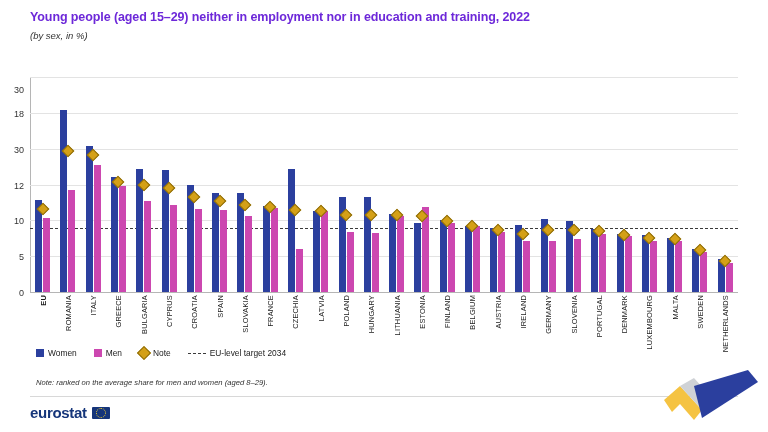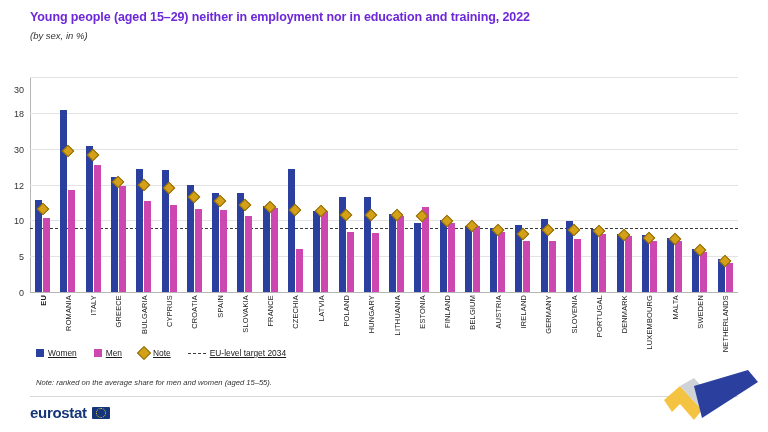--- a/index.html
+++ b/index.html
@@ -92,21 +92,21 @@
     font-size:7.4px;color:#1a1a1a;
     white-space:nowrap;
     letter-spacing:0.2px;
   }
   .cat.eu span{font-weight:bold;}
   .legend{
     position:absolute;left:36px;top:348px;
     display:flex;align-items:center;gap:7px;
     font-size:8.4px;color:#1a1a1a;
   }
-  .legend .item{display:flex;align-items:center;gap:4px;margin-right:10px;text-decoration:underline;}
+  .legend .item{display:flex;align-items:center;gap:4px;margin-right:10px;}
   .sw{width:8px;height:8px;display:inline-block;}
   .sw.women{background:#2b3f9e;}
   .sw.men{background:#cc47b0;}
   .sw.total{
     width:8px;height:8px;background:#d4a017;border:1px solid #8a6a08;
     transform:rotate(45deg);
   }
   .sw.line{
     width:18px;height:0;border-top:1px dashed #3a3a3a;background:none;
   }
@@ -408,21 +408,21 @@
     <div class="item">
       <span class="sw total"></span>
       <span>Note</span>
     </div>
     <div class="item">
       <span class="sw line"></span>
       <span>EU-level target 2034</span>
     </div>
   </div>
 
-<div class="note">Note: ranked on the average share for men and women (aged 15–55).</div>
+<div class="note">Note: ranked on the average share for men and women (aged 8–29).</div>
 <div class="footer-rule"></div>
 
 <div class="brand">
   <div class="word">eurostat</div>
   <div class="flag"></div>
 </div>
 
 <svg class="logo-mark" viewBox="0 0 110 58">
   <polygon points="14,34 30,20 52,44 44,54 30,38 22,46" fill="#f5c342"></polygon>
   <polygon points="30,20 52,44 62,32 44,12" fill="#cfd2d6"></polygon>

